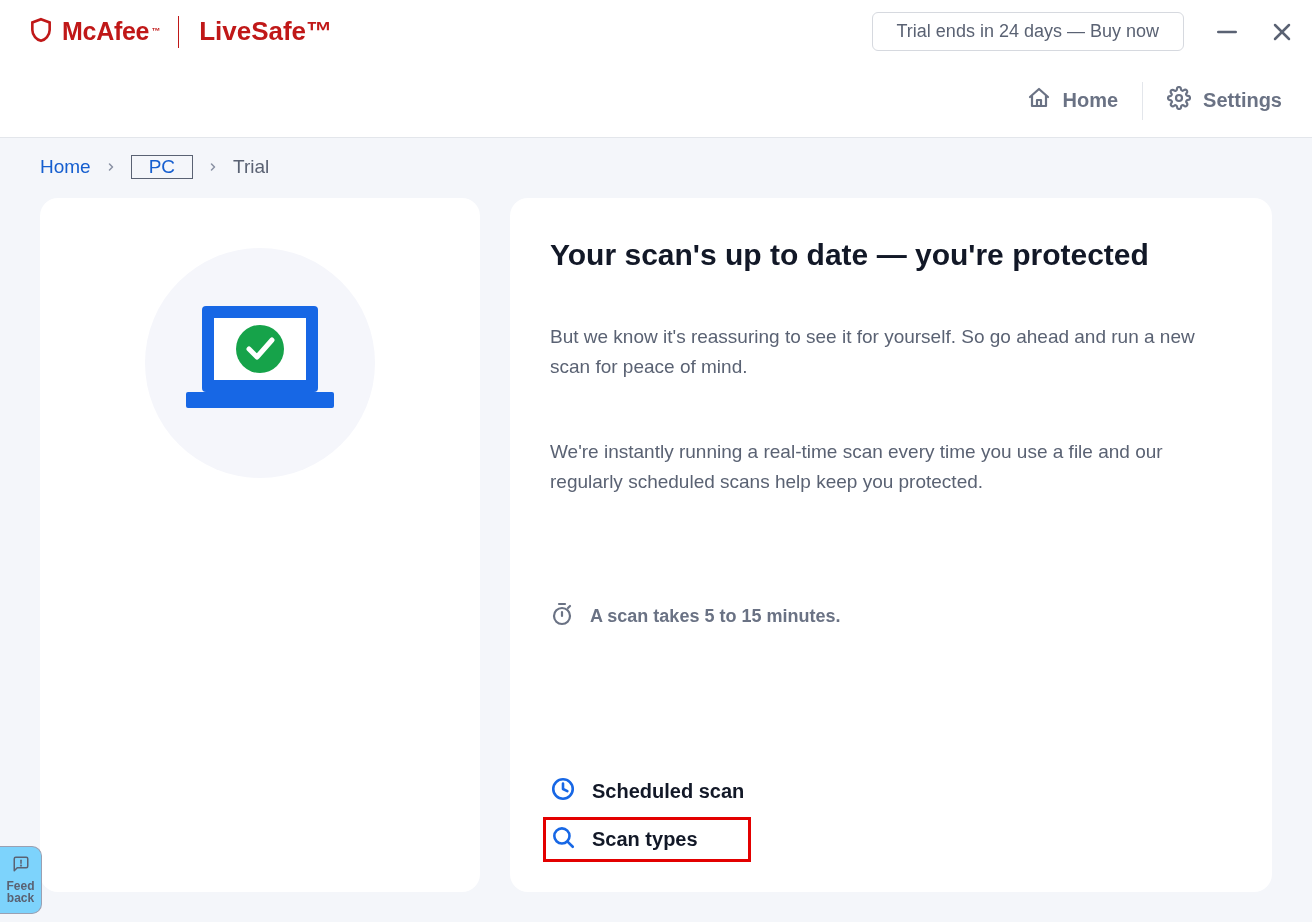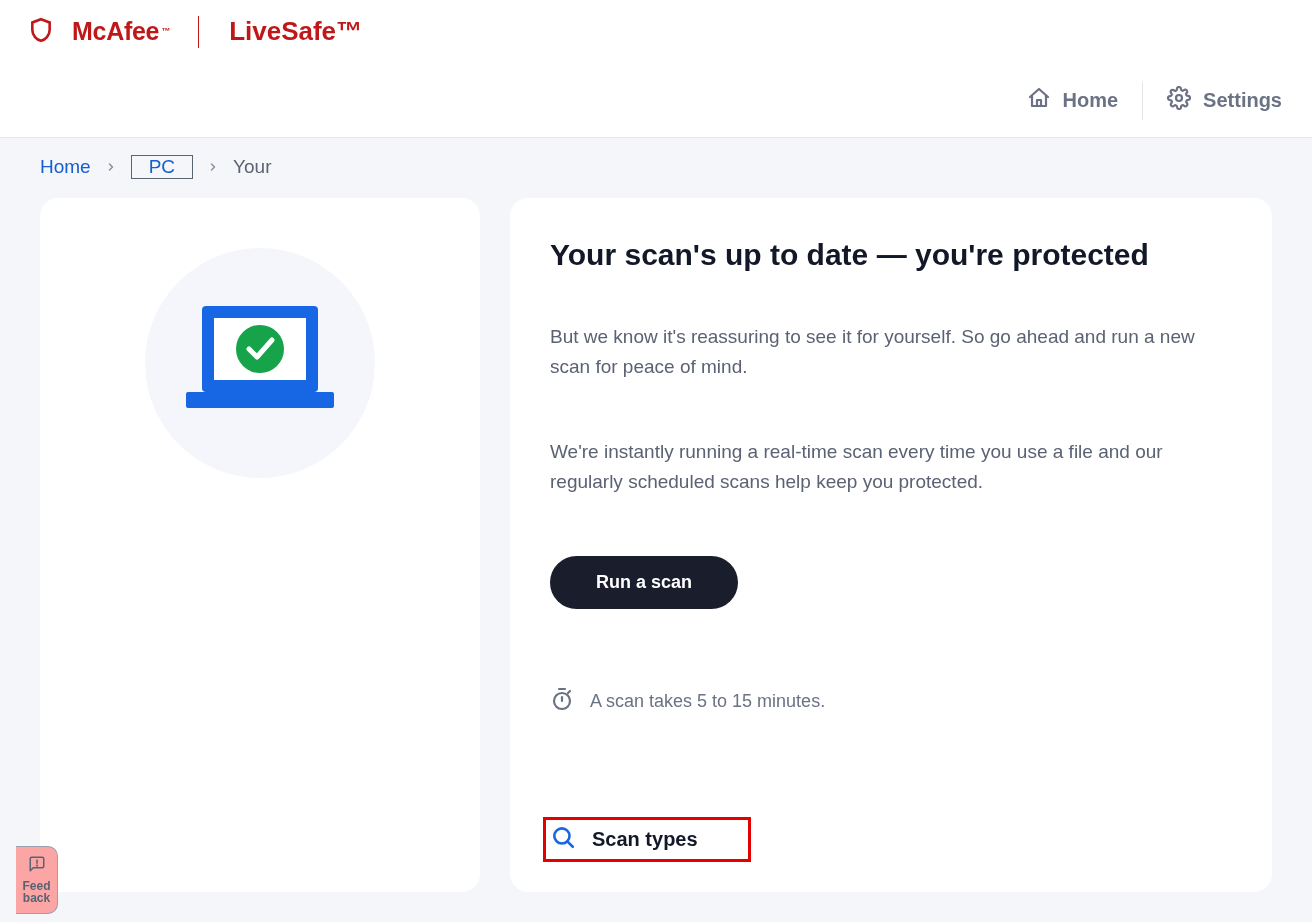--- a/index.html
+++ b/index.html
@@ -16,21 +16,21 @@
   .header-top {
     height: 64px;
     display: flex;
     align-items: center;
     padding: 0 18px 0 28px;
     border-bottom: 1px solid transparent;
   }
   .logo-area {
     display: flex;
     align-items: center;
-    gap: 18px;
+    gap: 8px;
   }
   .logo-shield {
     width: 26px;
     height: 26px;
   }
   .logo-text {
     color: #c01818;
     font-size: 25px;
     font-weight: 800;
     letter-spacing: -0.3px;
@@ -189,21 +189,21 @@
     width: fit-content;
     margin-top: 4px;
   }
   .scan-time {
     display: flex;
     align-items: center;
     gap: 16px;
     margin-top: 50px;
     color: #6a7284;
     font-size: 18px;
-    font-weight: 400;
+    font-weight: 700;
   }
 
   .bottom-links {
     margin-top: auto;
     display: flex;
     flex-direction: column;
     gap: 10px;
   }
   .bottom-link {
     display: flex;
@@ -217,52 +217,66 @@
   }
   .highlighted {
     border: 3px solid #e30000;
     padding: 4px 50px 4px 4px;
     margin-left: -7px;
   }
 
   
   .feedback-tab {
     position: absolute;
-    left: 16px;
+    left: 0;
     bottom: 8px;
     width: 42px;
     border: 1px solid #9aa0b2;
     border-left: none;
     border-radius: 0 10px 10px 0;
     padding: 8px 4px;
     text-align: center;
     color: #5a6273;
     font-size: 12px;
     font-weight: 600;
     line-height: 1.05;
     cursor: pointer;
-    background: #fca5a5;
+    background: #7dd3fc;
   }
   .feedback-tab svg { margin-bottom: 4px; }
 </style>
 </head>
 <body>
 
 <div class="header-top">
   <div class="logo-area">
     <span>
       <svg class="logo-shield" viewBox="0 0 24 24" fill="none">
         <path d="M12 2 L20 5 V12 C20 17 16 21 12 22 C8 21 4 17 4 12 V5 Z" stroke="#c01818" stroke-width="2.4" fill="#fff"></path>
       </svg>
     </span>
     <span>
       <span class="logo-text">McAfee</span><span class="logo-tm">™</span>
     </span>
     <span class="logo-divider"></span>
     <span class="logo-livesafe">LiveSafe™</span>
+  </div>
+  <div class="header-right">
+    <div class="trial-pill">Trial ends in 24 days — Buy now</div>
+    <span class="win-btn">
+      <svg width="26" height="26" viewBox="0 0 24 24">
+          <line x1="4" y1="12" x2="20" y2="12" stroke="#5a6273" stroke-width="2.5" stroke-linecap="round"></line>
+        </svg>
+    </span>
+    <span class="win-btn">
+      <svg width="24" height="24" viewBox="0 0 24 24">
+          <line x1="5" y1="5" x2="19" y2="19" stroke="#5a6273" stroke-width="2.5" stroke-linecap="round"></line>
+          <line x1="19" y1="5" x2="5" y2="19" stroke="#5a6273" stroke-width="2.5" stroke-linecap="round"></line>
+        </svg>
+    </span>
   </div>
 </div>
 
 <div class="header-nav">
   <div class="nav-item">
     <span>
       <svg width="24" height="24" viewBox="0 0 24 24" fill="none" stroke="#6a7284" stroke-width="2.2" stroke-linecap="round" stroke-linejoin="round">
         <path d="M3 11 L12 3 L21 11"></path>
           <path d="M5 10 V20 H19 V10"></path>
           <path d="M10 20 V14 H14 V20"></path>
@@ -288,21 +302,21 @@
     <svg width="12" height="12" viewBox="0 0 24 24" fill="none" stroke="#8a91a3" stroke-width="3" stroke-linecap="round" stroke-linejoin="round">
         <polyline points="9 18 15 12 9 6"></polyline>
       </svg>
   </span>
   <span class="crumb-pc">PC</span>
   <span class="crumb-chevron">
     <svg width="12" height="12" viewBox="0 0 24 24" fill="none" stroke="#8a91a3" stroke-width="3" stroke-linecap="round" stroke-linejoin="round">
         <polyline points="9 18 15 12 9 6"></polyline>
       </svg>
   </span>
-  <span class="crumb-current">Your</span>
+  <span class="crumb-current">Trial</span>
 </div>
 
 <div class="main-area">
   <div class="card card-left">
     <div class="status-circle">
       <span>
         <svg width="160" height="130" viewBox="0 0 160 130">
           <rect x="22" y="10" width="116" height="86" rx="4" fill="#1767e5"></rect>
           <rect x="34" y="22" width="92" height="62" fill="#fff"></rect>
           <rect x="6" y="96" width="148" height="16" rx="2" fill="#1767e5"></rect>
@@ -310,35 +324,43 @@
           <path d="M69 53 L77 61 L92 44" stroke="#fff" stroke-width="5" fill="none" stroke-linecap="round" stroke-linejoin="round"></path>
         </svg>
       </span>
     </div>
   </div>
 
   <div class="card card-right">
     <h1 class="heading">Your scan's up to date — you're protected</h1>
     <p class="body-text">But we know it's reassuring to see it for yourself. So go ahead and run a new scan for peace of mind.</p>
     <p class="body-text">We're instantly running a real-time scan every time you use a file and our regularly scheduled scans help keep you protected.</p>
-    <button class="run-scan-btn">Run a scan</button>
 
     <div class="scan-time">
       <span>
         <svg width="24" height="24" viewBox="0 0 24 24" fill="none" stroke="#6a7284" stroke-width="2.2" stroke-linecap="round" stroke-linejoin="round">
           <circle cx="12" cy="14" r="8"></circle>
             <line x1="12" y1="14" x2="12" y2="10"></line>
             <line x1="9" y1="2" x2="15" y2="2"></line>
             <line x1="18" y1="6" x2="20" y2="4"></line>
         </svg>
       </span>
       <span>A scan takes 5 to 15 minutes.</span>
     </div>
 
     <div class="bottom-links">
+      <div class="bottom-link">
+        <span>
+          <svg width="26" height="26" viewBox="0 0 24 24" fill="none" stroke="#1767e5" stroke-width="2.4" stroke-linecap="round" stroke-linejoin="round">
+            <circle cx="12" cy="12" r="9"></circle>
+              <polyline points="12 7 12 12 16 14"></polyline>
+          </svg>
+        </span>
+        <span>Scheduled scan</span>
+      </div>
       <div class="bottom-link highlighted">
         <span>
           <svg width="26" height="26" viewBox="0 0 24 24" fill="none" stroke="#1767e5" stroke-width="2.4" stroke-linecap="round" stroke-linejoin="round">
             <circle cx="11" cy="11" r="7"></circle>
               <line x1="21" y1="21" x2="16.2" y2="16.2"></line>
           </svg>
         </span>
         <span>Scan types</span>
       </div>
     </div>

